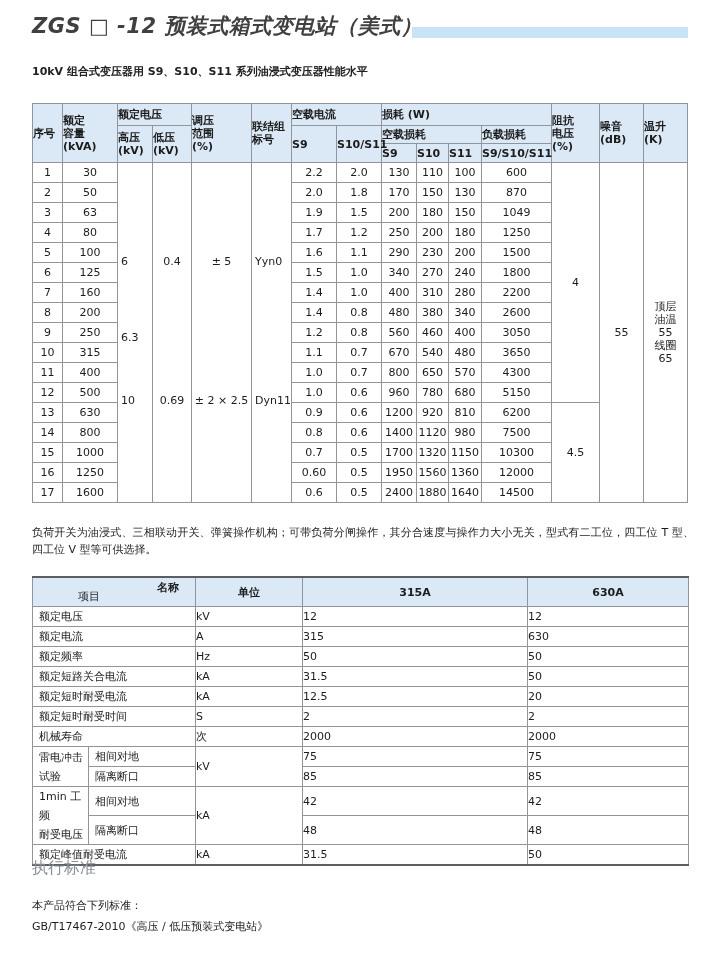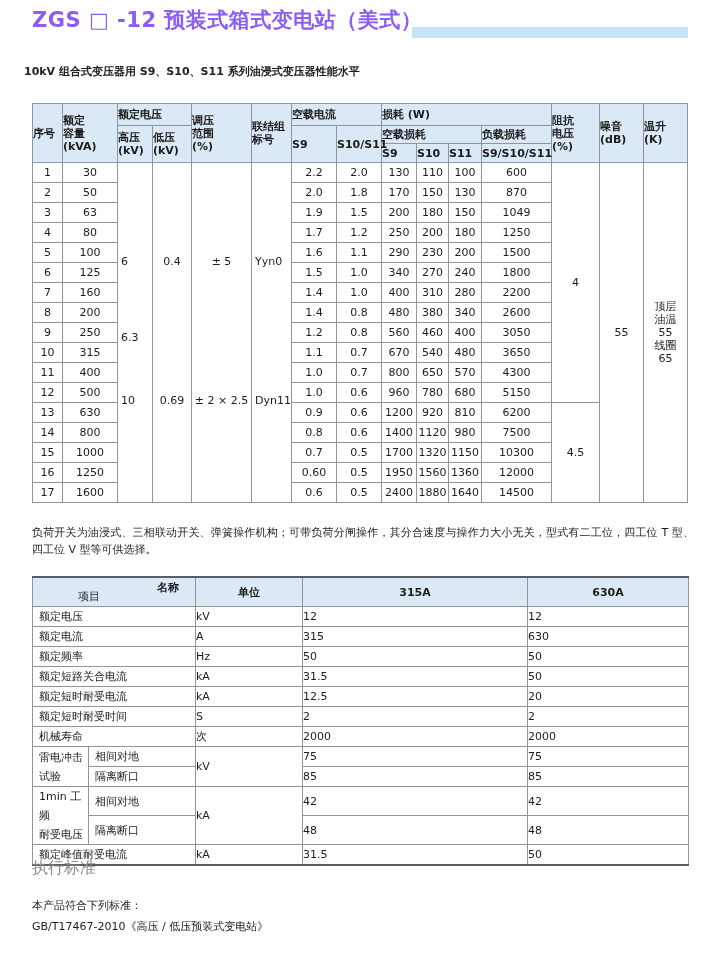--- a/index.html
+++ b/index.html
@@ -1,21 +1,21 @@
 <!DOCTYPE html>
 <html><head>
 <meta charset="utf-8">
 <style>
   html,body{margin:0;padding:0;background:#fff;}
   .page{position:relative;width:713px;height:956px;background:#ffffff;overflow:hidden;
         font-family:"DejaVu Sans","Liberation Sans",sans-serif;color:#1c1c1c;}
   
-  .title{position:absolute;left:32px;top:6px;font-size:21px;font-weight:bold;color:#8b5cf6;letter-spacing:0.5px;}
+  .title{position:absolute;left:32px;top:12px;font-size:21px;font-weight:bold;color:#404040;letter-spacing:0.5px;font-style:italic;}
   .title-bar{position:absolute;left:412px;top:27px;width:276px;height:11px;background:#c9e3f6;}
-  .intro{position:absolute;left:24px;top:64px;font-size:11px;font-weight:600;color:#222;}
+  .intro{position:absolute;left:32px;top:64px;font-size:11px;font-weight:600;color:#222;}
   
   .t1{position:absolute;left:32px;top:103px;border-collapse:collapse;table-layout:fixed;width:656px;}
   .t1 th,.t1 td{border:1px solid #8f959a;font-size:11px;padding:0;overflow:visible;}
   .t1 th{background:#dbe9f6;font-weight:600;text-align:left;vertical-align:middle;
          white-space:pre-line;line-height:13px;}
   .t1 td{text-align:center;vertical-align:middle;height:19px;background:#fff;}
   .t1 tr.hr1{height:22px;}.t1 tr.hr2{height:18px;margin-top:32px;}.t1 tr.hr3{height:19px;}
   .tall{position:relative;}
   .tv{position:absolute;left:0;right:0;transform:translateY(-50%);line-height:12px;}
   .tv.left{text-align:left;padding-left:3px;}

